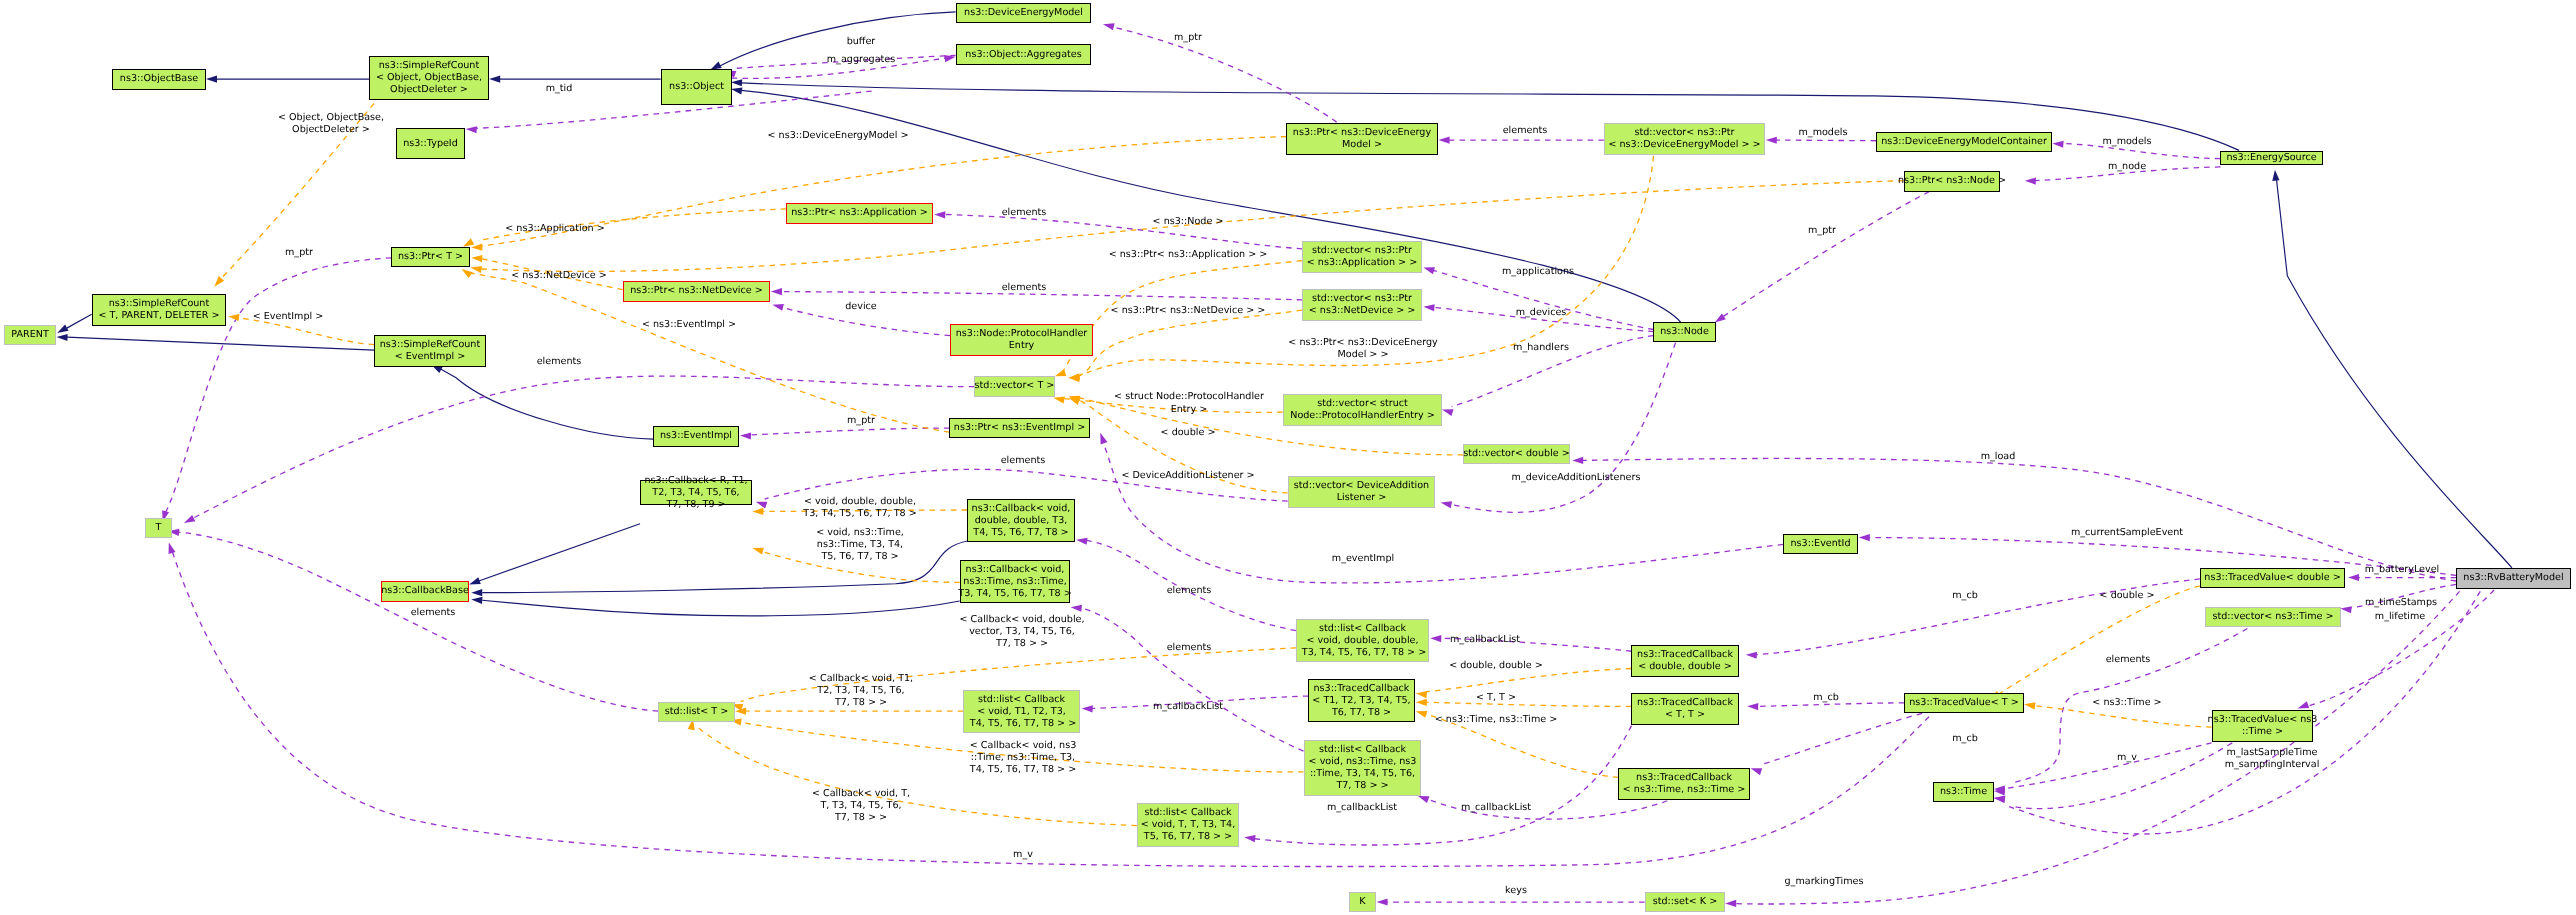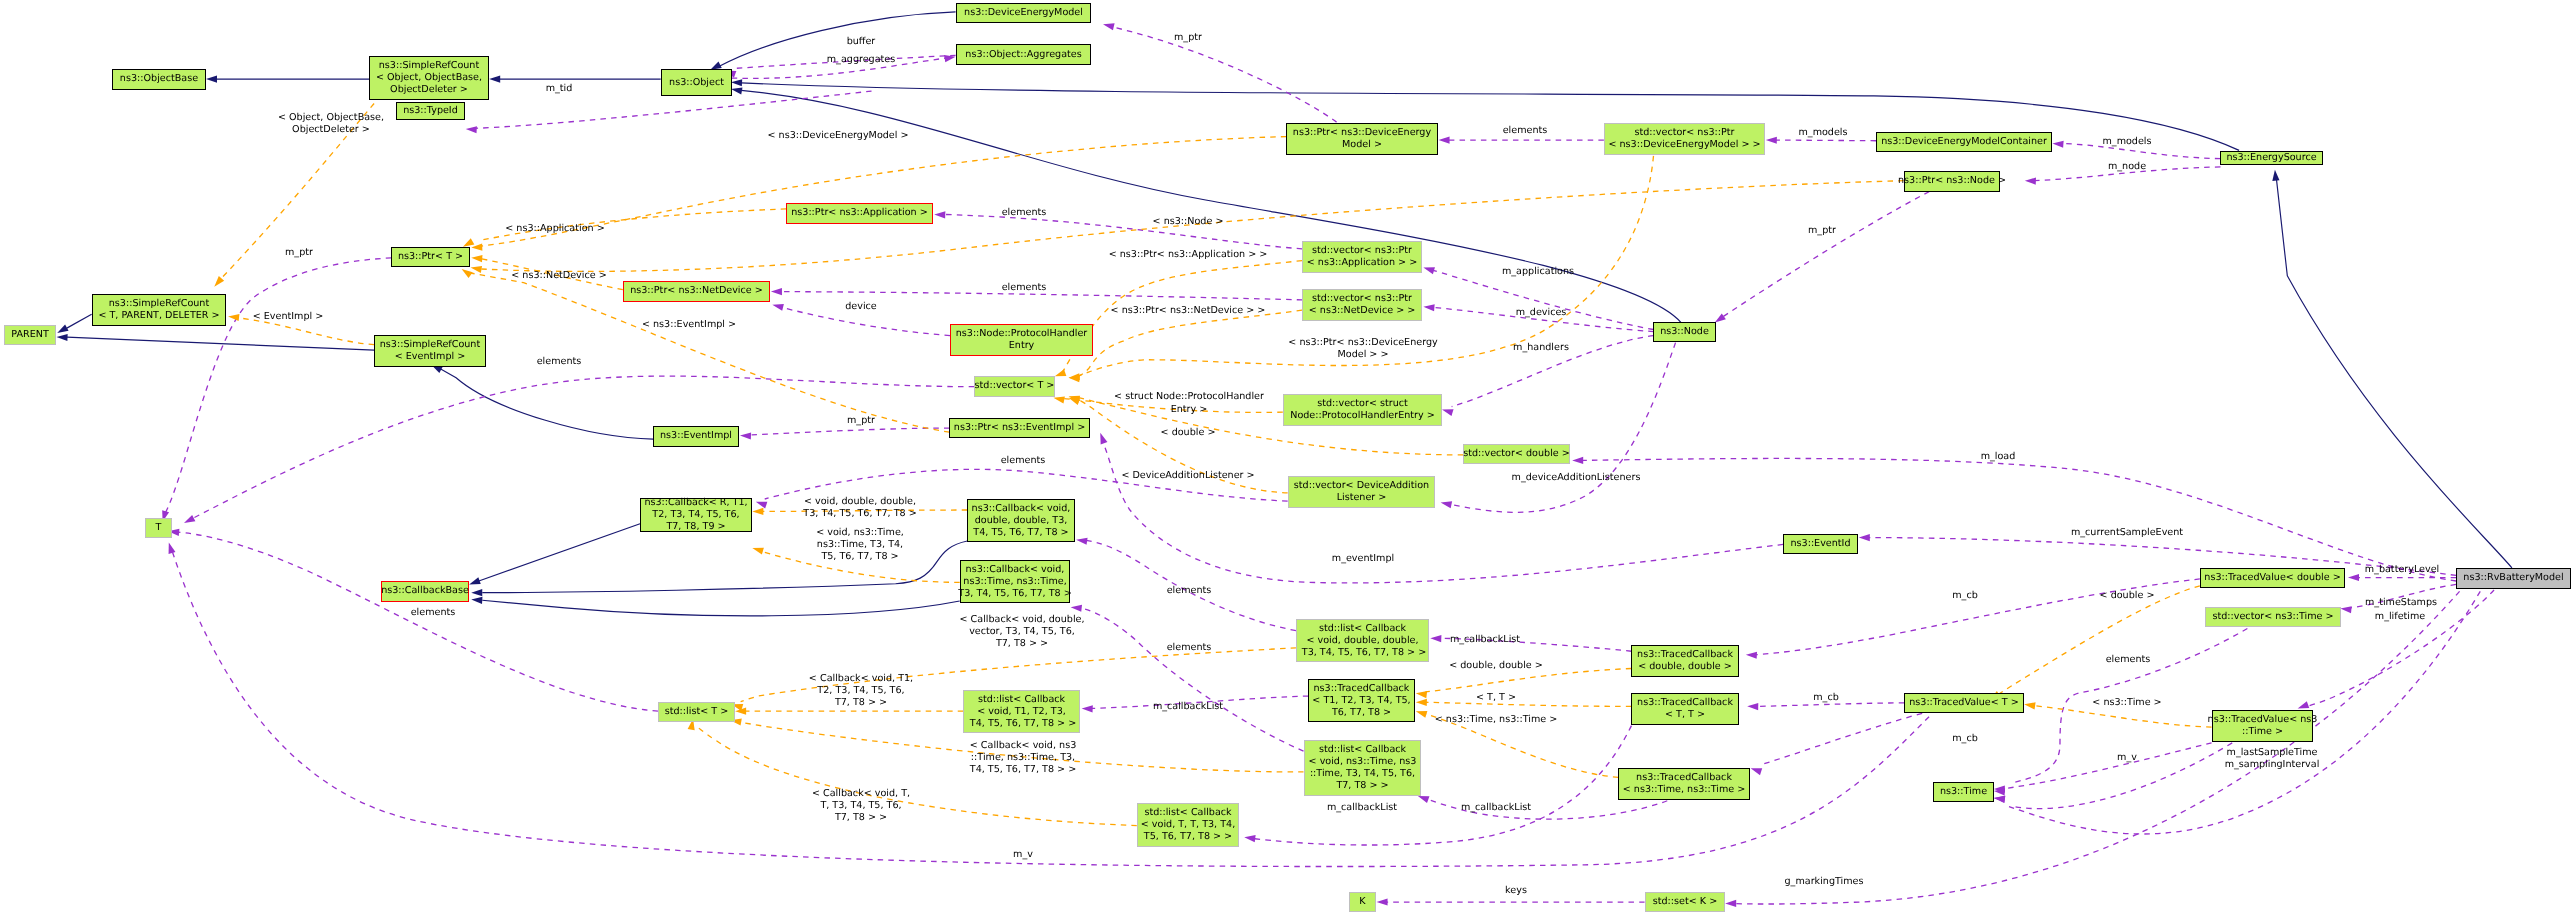--- a/index.html
+++ b/index.html
@@ -179,24 +179,24 @@
 <path d="M 2938.0,1022.0 L 2954.6,1019.1 L 2953.1,1029.4 Z" fill="#ffa500" stroke="none"></path>
 </svg>
 <div class="nbox k-solid" style="left:112px;top:69px;width:94px;height:20.7px">
       <span>ns3::ObjectBase</span>
     </div>
 <div class="nbox k-solid" style="left:369px;top:56px;width:120px;height:44px">
       <span>ns3::SimpleRefCount
 &lt; Object, ObjectBase,
 ObjectDeleter &gt;</span>
     </div>
-<div class="nbox k-solid" style="left:396px;top:102px;width:69px;height:18px">
+<div class="nbox k-solid" style="left:396px;top:128px;width:69px;height:31px">
       <span>ns3::TypeId</span>
     </div>
-<div class="nbox k-solid" style="left:661px;top:69px;width:71px;height:27px">
+<div class="nbox k-solid" style="left:661px;top:69px;width:71px;height:36px">
       <span>ns3::Object</span>
     </div>
 <div class="nbox k-solid" style="left:956px;top:3.4px;width:135px;height:20px">
       <span>ns3::DeviceEnergyModel</span>
     </div>
 <div class="nbox k-solid" style="left:956px;top:44px;width:135px;height:21.4px">
       <span>ns3::Object::Aggregates</span>
     </div>
 <div class="nbox k-solid" style="left:1286px;top:123px;width:152px;height:32px">
       <span>ns3::Ptr&lt; ns3::DeviceEnergy
@@ -263,21 +263,21 @@
 <div class="nbox k-solid" style="left:949px;top:418px;width:141px;height:20px">
       <span>ns3::Ptr&lt; ns3::EventImpl &gt;</span>
     </div>
 <div class="nbox k-gray" style="left:1463px;top:444px;width:107px;height:20px">
       <span>std::vector&lt; double &gt;</span>
     </div>
 <div class="nbox k-gray" style="left:1288px;top:476px;width:147px;height:32px">
       <span>std::vector&lt; DeviceAddition
 Listener &gt;</span>
     </div>
-<div class="nbox k-solid" style="left:640px;top:498px;width:112px;height:34px">
+<div class="nbox k-solid" style="left:640px;top:480px;width:112px;height:25px">
       <span>ns3::Callback&lt; R, T1,
 T2, T3, T4, T5, T6,
 T7, T8, T9 &gt;</span>
     </div>
 <div class="nbox k-solid" style="left:967px;top:499px;width:108px;height:43px">
       <span>ns3::Callback&lt; void,
 double, double, T3,
 T4, T5, T6, T7, T8 &gt;</span>
     </div>
 <div class="nbox k-solid" style="left:960px;top:560px;width:110px;height:43px">

